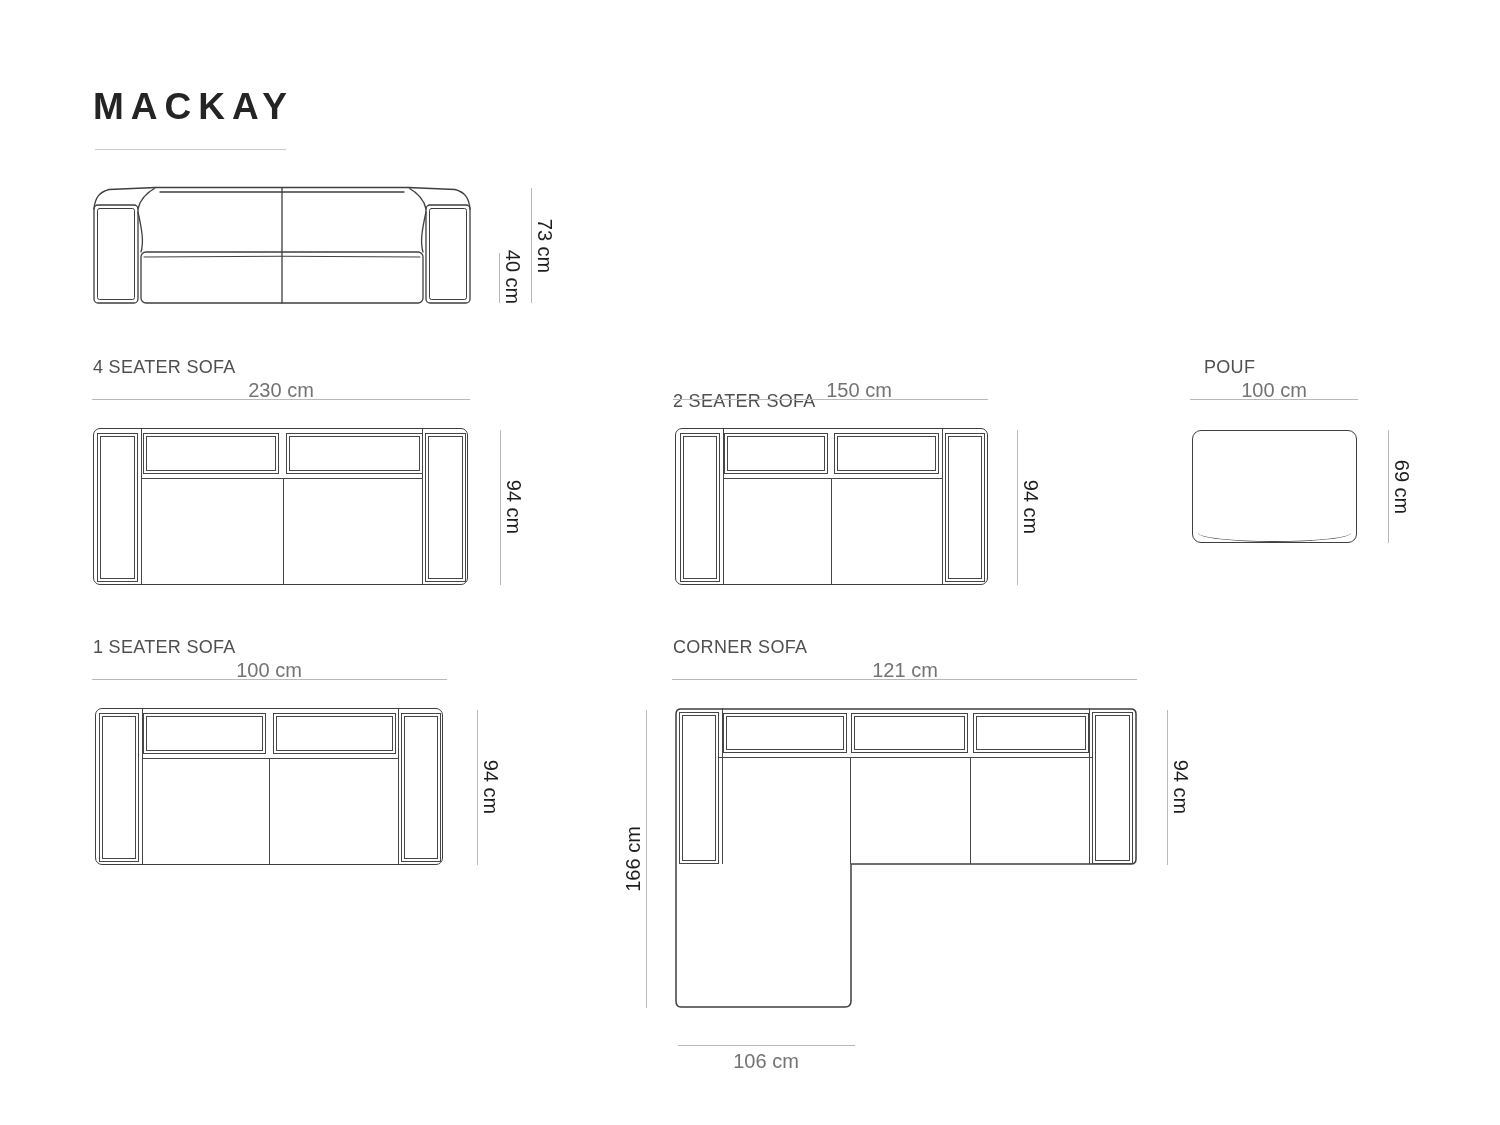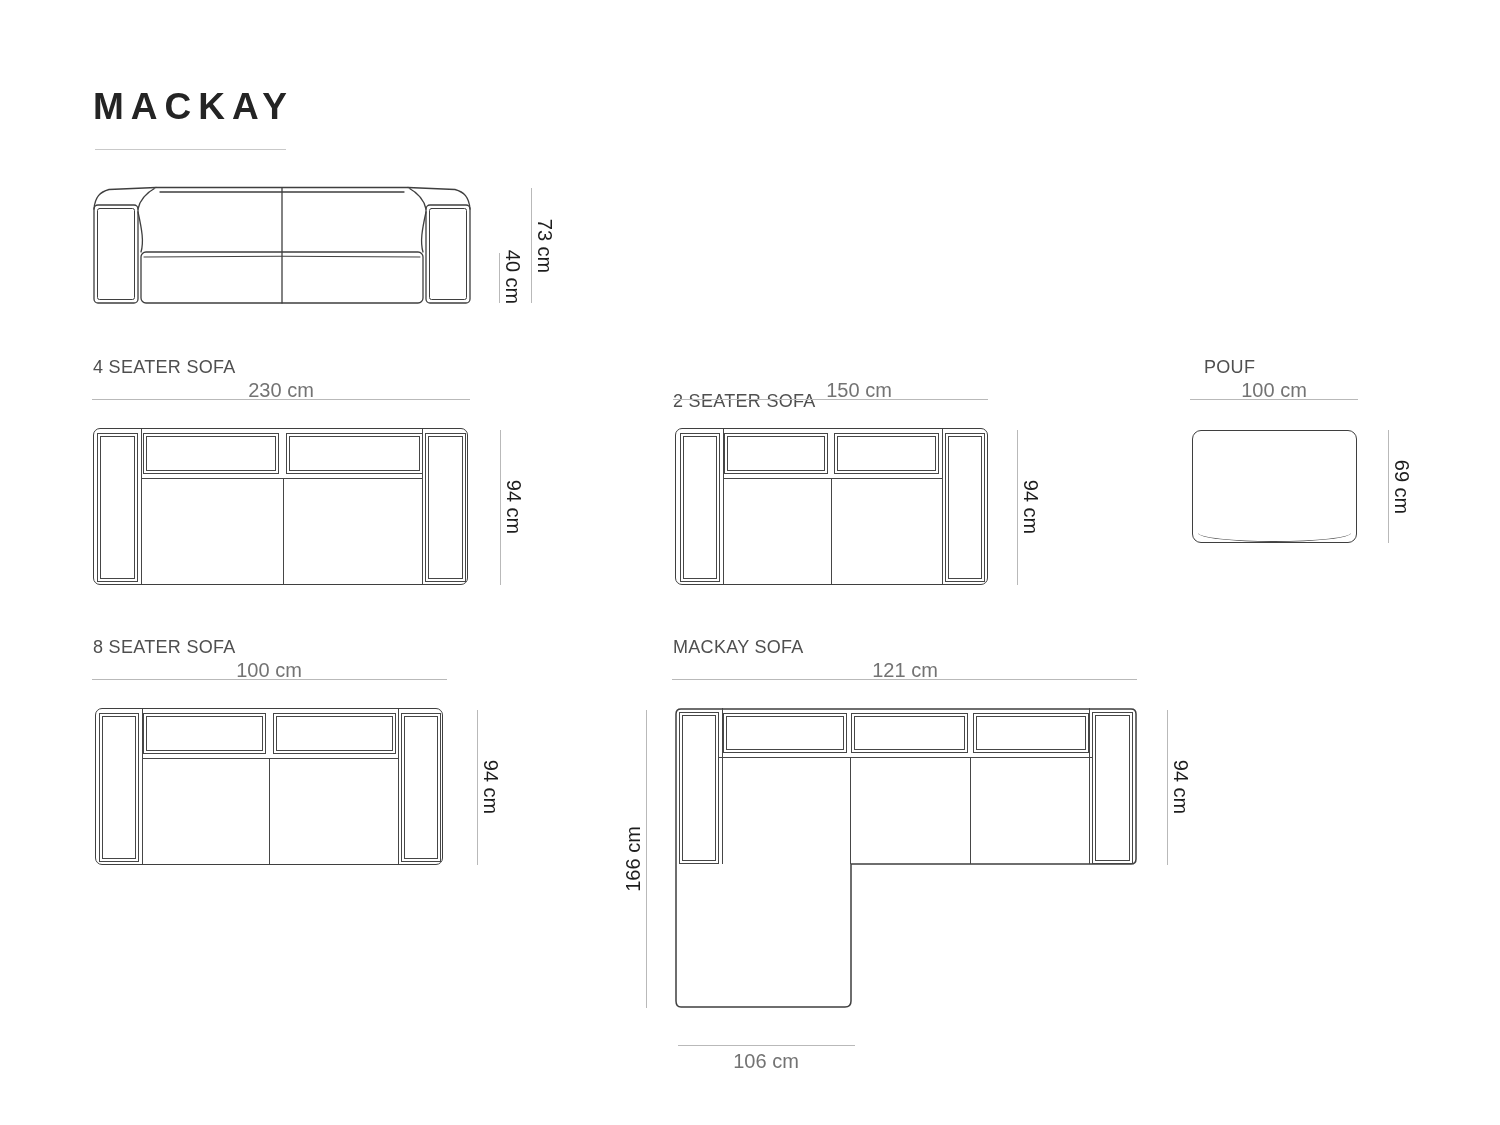--- a/index.html
+++ b/index.html
@@ -96,37 +96,37 @@
   <div class="dim-v" style="left:1017px;top:430px;height:155px;"></div>
   <div class="dim-label-v rot-cw" style="left:1031px;top:507px;">94 cm</div>
 
   <div class="sec-label" style="left:1192px;top:358px;margin-left:12px;">POUF</div>
   <div class="dim-label-h" style="left:1274px;top:380px;">100 cm</div>
   <div class="dim-h" style="left:1190px;top:399px;width:168px;"></div>
   <div class="pouf" style="left:1192px;top:430px;width:165px;height:113px;"></div>
   <div class="dim-v" style="left:1388px;top:430px;height:113px;"></div>
   <div class="dim-label-v rot-cw" style="left:1402px;top:487px;">69 cm</div>
 
-  <div class="sec-label" style="left:93px;top:638px;">8 SEATER SOFA</div>
+  <div class="sec-label" style="left:93px;top:638px;">1 SEATER SOFA</div>
   <div class="dim-label-h" style="left:269px;top:660px;">100 cm</div>
   <div class="dim-h" style="left:92px;top:679px;width:355px;"></div>
   <div class="sofa-top" style="left:95px;top:708px;width:348px;height:157px;">
     <div class="dbl" style="left:3px;top:4px;width:40px;height:149px;"></div>
     <div class="dbl" style="left:305px;top:4px;width:40px;height:149px;"></div>
     <div class="divider-v" style="left:46px;top:0;height:155px;"></div>
     <div class="divider-v" style="left:302px;top:0;height:155px;"></div>
     <div class="dbl" style="left:47px;top:4px;width:123px;height:41px;"></div>
     <div class="dbl" style="left:177px;top:4px;width:123px;height:41px;"></div>
     <div class="band" style="left:46px;top:49px;width:256px;"></div>
     <div class="divider-v" style="left:173px;top:49px;height:106px;"></div>
   </div>
   <div class="dim-v" style="left:477px;top:710px;height:155px;"></div>
   <div class="dim-label-v rot-cw" style="left:491px;top:787px;">94 cm</div>
 
-  <div class="sec-label" style="left:673px;top:638px;">MACKAY SOFA</div>
+  <div class="sec-label" style="left:673px;top:638px;">CORNER SOFA</div>
   <div class="dim-label-h" style="left:905px;top:660px;">121 cm</div>
   <div class="dim-h" style="left:672px;top:679px;width:465px;"></div>
 
   <div class="abs" style="left:675px;top:708px;width:462px;height:300px;">
     <svg width="462" height="300" viewBox="0 0 462 300" style="position:absolute;left:0;top:0;" fill="none" stroke="#3f3f3f" stroke-width="1.5" stroke-linejoin="round">
       <path d="M6,1 H456 Q461,1 461,6 V151 Q461,156 456,156 H176 V293 Q176,299 170,299 H6 Q1,299 1,293 V6 Q1,1 6,1 Z"></path>
     </svg>
     <div class="dbl" style="left:4px;top:4px;width:40px;height:152px;"></div>
     <div class="dbl" style="left:417px;top:4px;width:41px;height:152px;"></div>
     <div class="divider-v" style="left:47px;top:0;height:156px;"></div>

